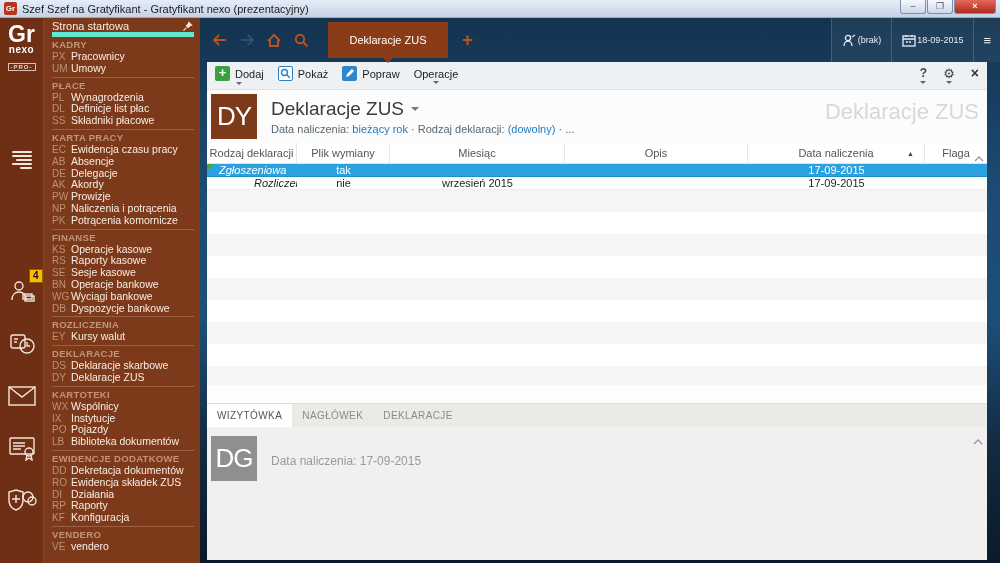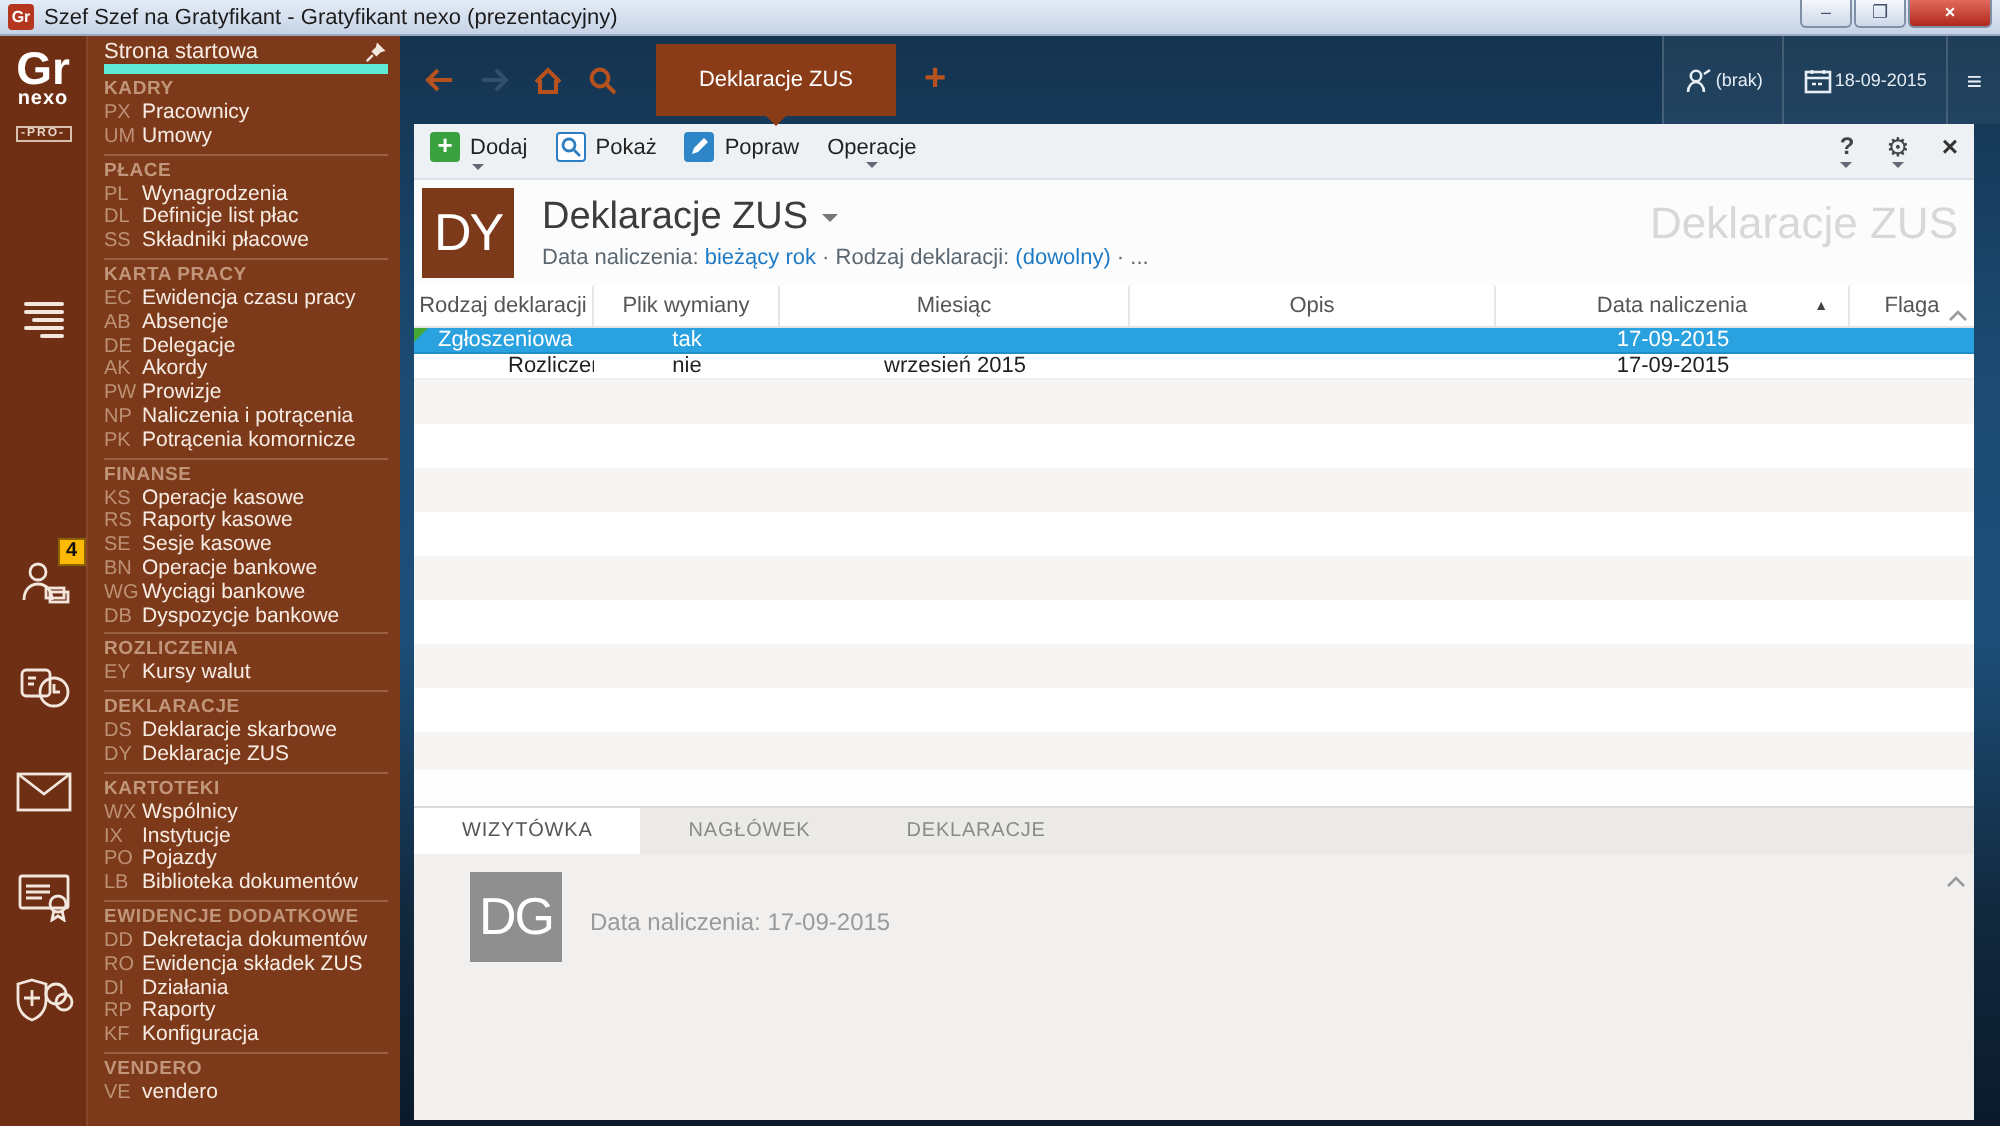--- a/index.html
+++ b/index.html
@@ -114,38 +114,38 @@
              border-right:1px solid #e6e6e6; position:relative; cursor:pointer; }
   .g-hcell:last-child { border-right:none; }
   .sort-asc { font-size:7px; color:#444; position:absolute; right:10px; top:7px; }
   .scroll-up { position:absolute; right:3px; top:5px; cursor:pointer; }
   .g-row { flex:0 0 22px; display:flex; font-size:11px; color:#1f1f1f; border-bottom:1px solid #f1f0ee;
            position:relative; cursor:pointer; }
   .g-row.selected { background:#2ba2e0; color:#fff; border-bottom-color:#1f8fcb; }
   .g-row.selected::before { content:""; position:absolute; left:0; top:0;
                             border-top:7px solid #44a832; border-right:7px solid transparent; }
   .g-cell { display:flex; align-items:center; justify-content:center; overflow:hidden; white-space:nowrap; }
-  .g-cell.first { justify-content:flex-start; padding-left:12px; }
+  .g-cell.first { justify-content:flex-start; padding-left:12px;font-style:italic; }
   .g-stripes { flex:1; display:flex; flex-direction:column; overflow:hidden; }
   .stripe { flex:0 0 22px; }
   .stripe.odd { background:#f6f5f3; }
 
   .gap-band { flex:0 0 18px; background:#fdfdfd; }
 
   
   .btabs { flex:0 0 24px; background:#eceae7; border-top:1px solid #dcdad7; display:flex; align-items:stretch;
            font-size:10px; letter-spacing:.4px; color:#8a8a8a; }
-  .btab { display:flex; align-items:center; padding:0 24px; cursor:pointer; }
+  .btab { display:flex; align-items:center; padding:0 10px; cursor:pointer; }
   .btab.active { background:#fff; color:#555; }
 
   
   .bpanel { flex:0 0 133px; background:#f1f0ee; position:relative; padding:9px 0 0 4px; }
   .bp-head { display:flex; align-items:center; }
   .bp-badge { width:46px; height:45px; background:#8f8f8f; color:#fff; font-size:26px; display:flex;
-              align-items:center; justify-content:center; letter-spacing:-1px;margin-left:24px; }
+              align-items:center; justify-content:center; letter-spacing:-1px; }
   .bp-text { margin-left:14px; }
   .bp-title-row { display:flex; align-items:center; gap:7px; cursor:pointer; }
   .bp-title { font-size:19px; color:#8f8f8f; }
   .bp-sub { font-size:12px; color:#9a9a9a; margin-top:4px; }
   .bp-collapse { position:absolute; right:4px; top:4px; cursor:pointer; }
 </style>
 </head>
 <body>
 
 <div class="window">

